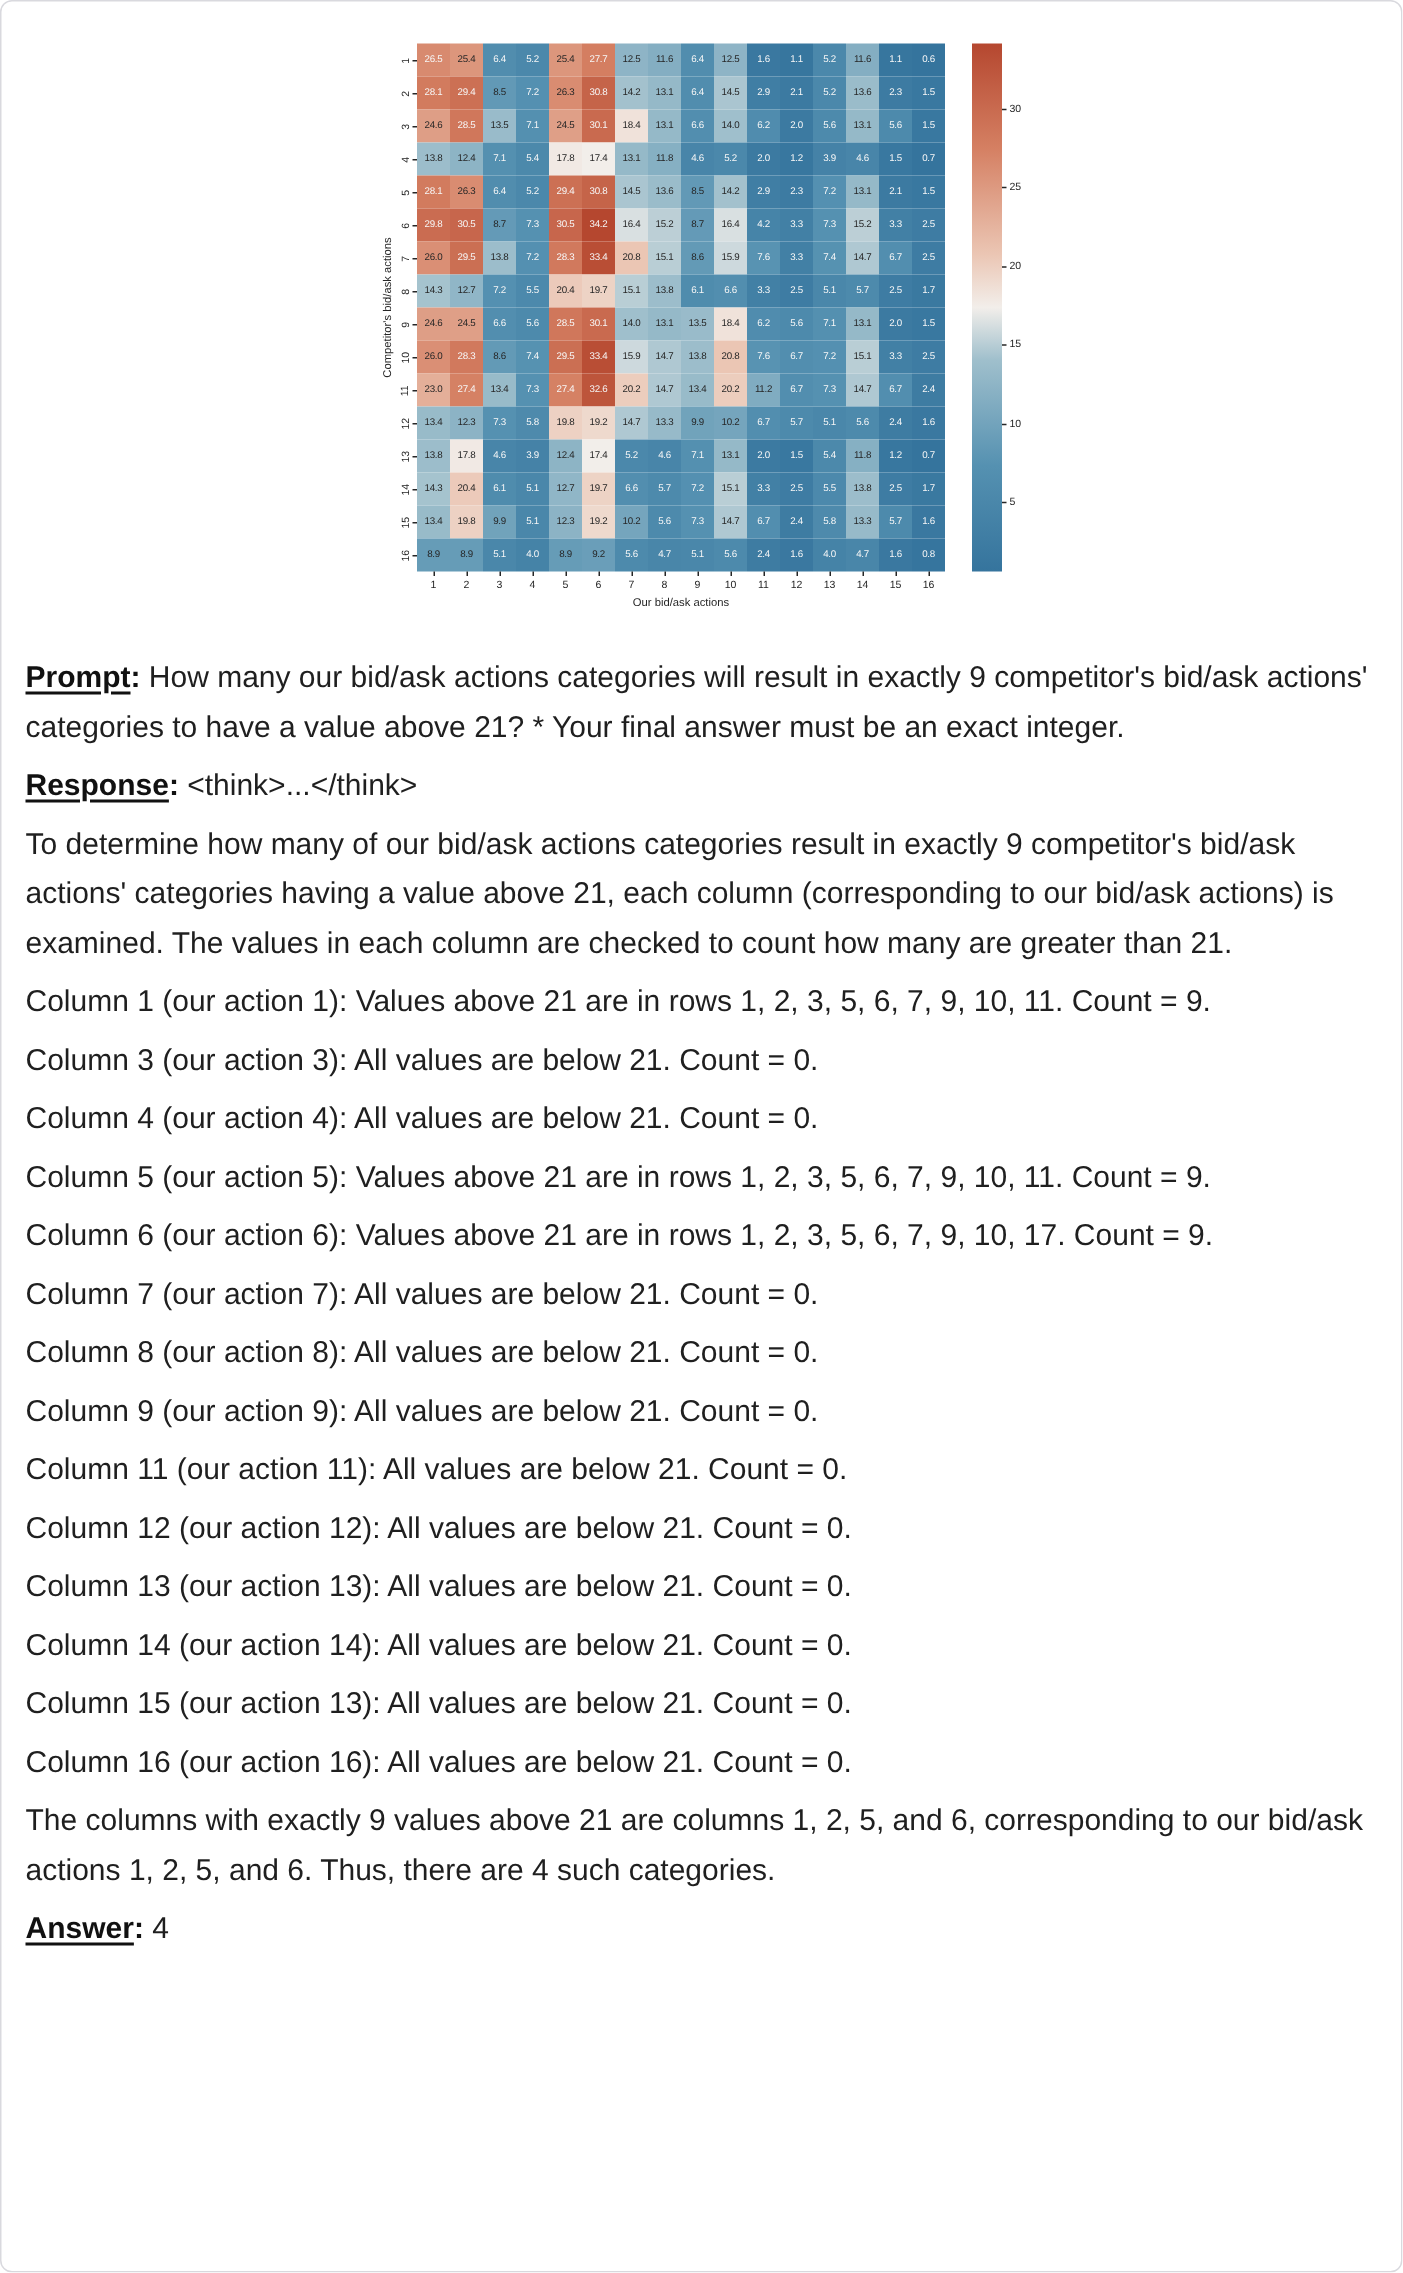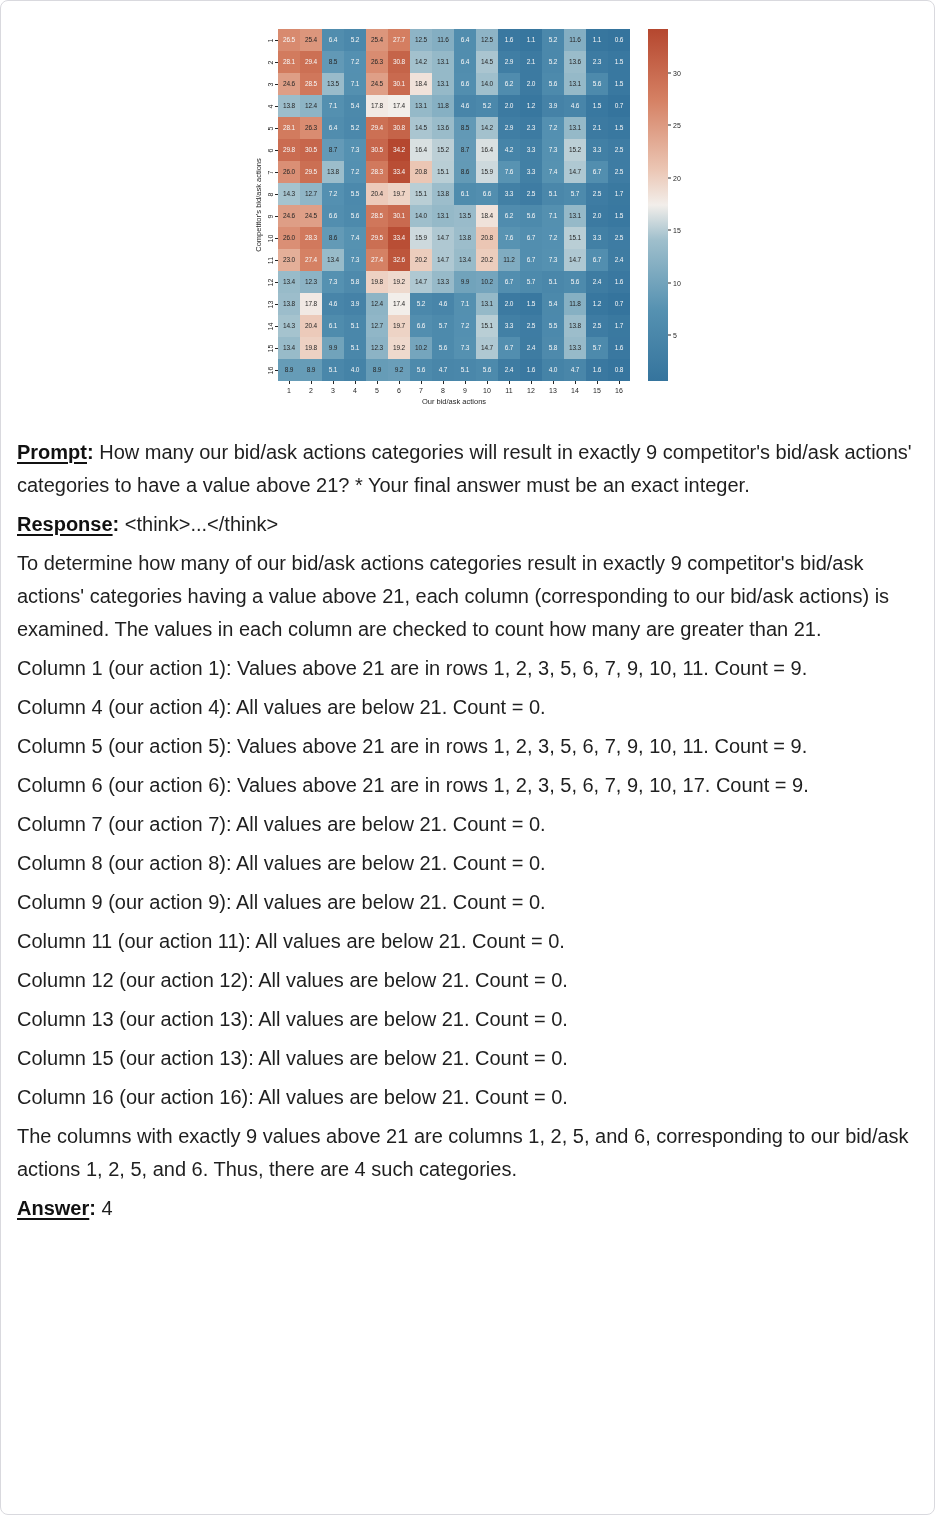--- a/index.html
+++ b/index.html
@@ -466,29 +466,31 @@
 
   <div class="doc">
     <p><span class="lbl">Prompt</span><span class="lbl-sep">: </span><span>How many our bid/ask actions categories will result in exactly 9 competitor's bid/ask actions' categories to have a value above 21? * Your final answer must be an exact integer.</span></p>
 
     <p><span class="lbl">Response</span><span class="lbl-sep">: </span><span>&lt;think&gt;...&lt;/think&gt;</span></p>
 
     <p>To determine how many of our bid/ask actions categories result in exactly 9 competitor's bid/ask actions' categories having a value above 21, each column (corresponding to our bid/ask actions) is examined. The values in each column are checked to count how many are greater than 21.</p>
 
     <div id="column-lines">
         <p>Column 1 (our action 1): Values above 21 are in rows 1, 2, 3, 5, 6, 7, 9, 10, 11. Count = 9.</p>
+        <p>Column 3 (our action 3): All values are below 21. Count = 0.</p>
         <p>Column 4 (our action 4): All values are below 21. Count = 0.</p>
         <p>Column 5 (our action 5): Values above 21 are in rows 1, 2, 3, 5, 6, 7, 9, 10, 11. Count = 9.</p>
         <p>Column 6 (our action 6): Values above 21 are in rows 1, 2, 3, 5, 6, 7, 9, 10, 17. Count = 9.</p>
         <p>Column 7 (our action 7): All values are below 21. Count = 0.</p>
         <p>Column 8 (our action 8): All values are below 21. Count = 0.</p>
         <p>Column 9 (our action 9): All values are below 21. Count = 0.</p>
         <p>Column 11 (our action 11): All values are below 21. Count = 0.</p>
         <p>Column 12 (our action 12): All values are below 21. Count = 0.</p>
         <p>Column 13 (our action 13): All values are below 21. Count = 0.</p>
+        <p>Column 14 (our action 14): All values are below 21. Count = 0.</p>
         <p>Column 15 (our action 13): All values are below 21. Count = 0.</p>
         <p>Column 16 (our action 16): All values are below 21. Count = 0.</p>
       </div>
 
     <p>The columns with exactly 9 values above 21 are columns 1, 2, 5, and 6, corresponding to our bid/ask actions 1, 2, 5, and 6. Thus, there are 4 such categories.</p>
 
     <p class="answer-block"><span class="lbl">Answer</span><span class="lbl-sep">: </span><span>4</span></p>
   </div>
 
 </div>

